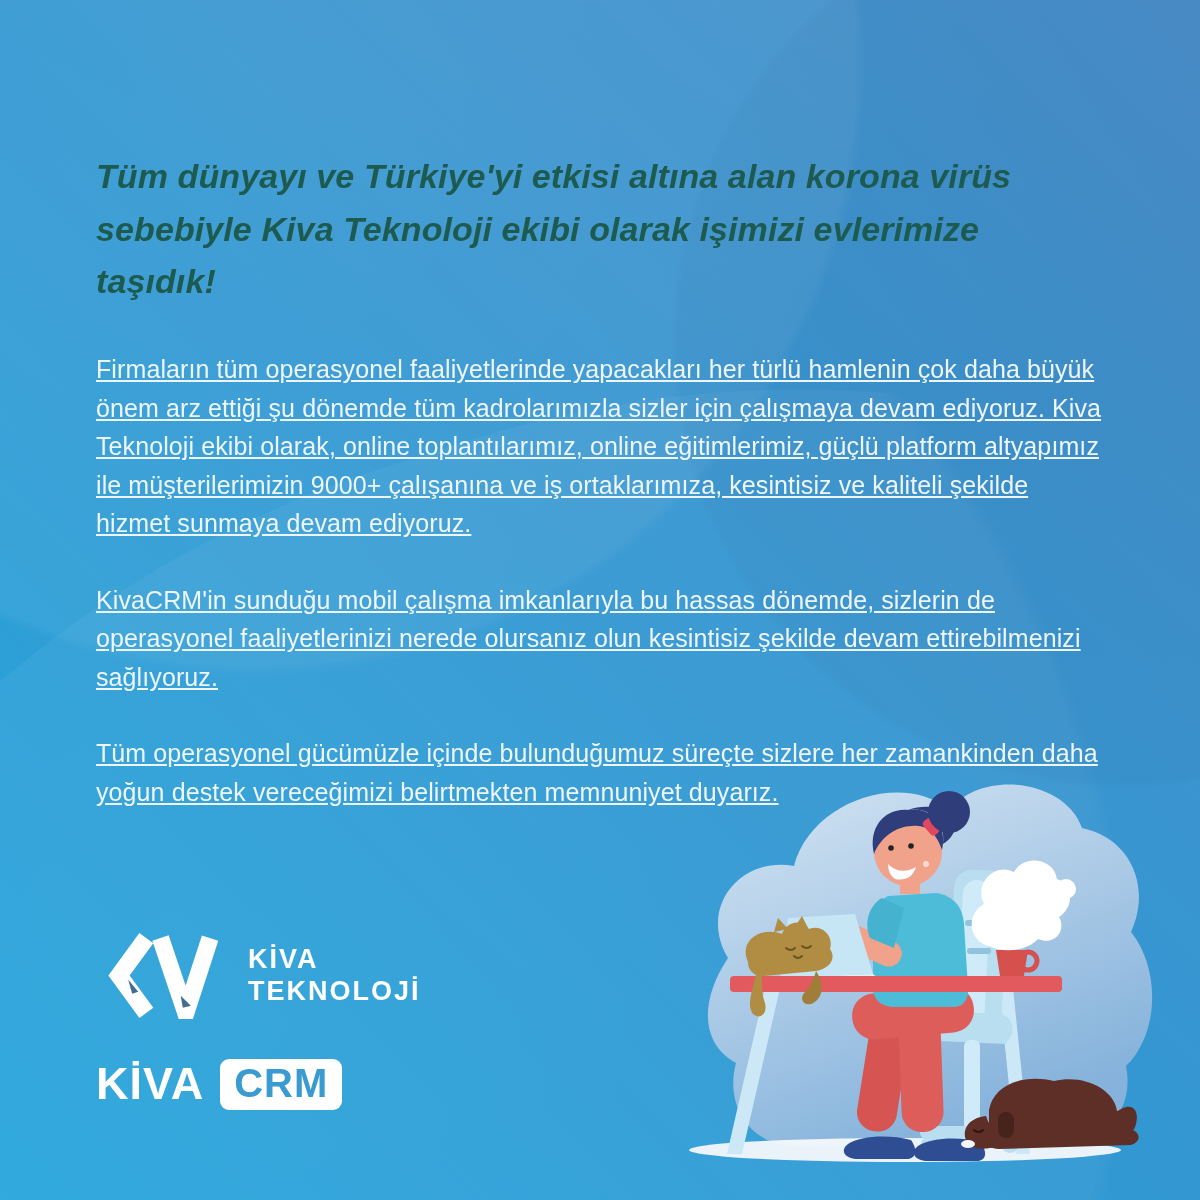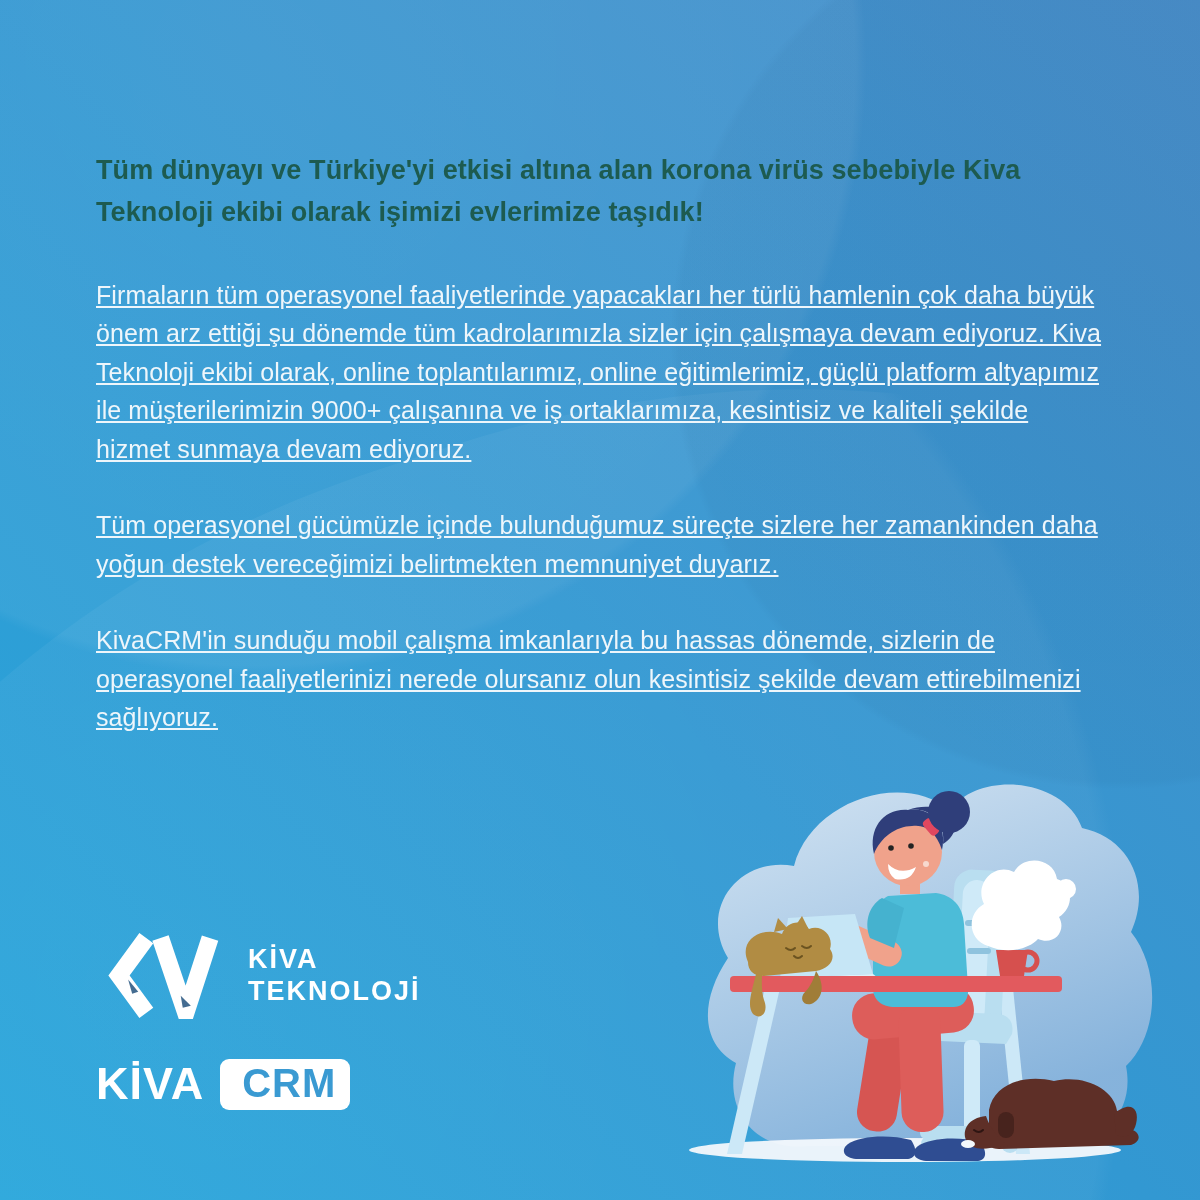--- a/index.html
+++ b/index.html
@@ -13,60 +13,60 @@
   .bg-shape.s1{left:-420px;top:-520px;width:1500px;height:1300px;border-radius:50%;
     background:radial-gradient(circle at 45% 45%, rgba(255,255,255,0.07) 0%, rgba(255,255,255,0.05) 55%, rgba(255,255,255,0) 56%);}
   .bg-shape.s2{left:-300px;top:420px;width:1900px;height:1500px;border-radius:48%;
     transform:rotate(-18deg);
     background:radial-gradient(circle at 30% 30%, rgba(255,255,255,0.05) 0%, rgba(255,255,255,0.04) 54%, rgba(255,255,255,0) 55%);}
   .bg-shape.s3{left:520px;top:-260px;width:1200px;height:1200px;border-radius:50%;
     background:radial-gradient(circle at 50% 50%, rgba(0,40,80,0.05) 0%, rgba(0,40,80,0.04) 52%, rgba(0,40,80,0) 53%);}
 
   .content{position:absolute;left:96px;top:150px;width:1012px;}
   .headline{
-    color:#1d5b50;font-size:27px;font-weight:bold;line-height:1.55;
-    margin:0 0 42px 0;letter-spacing:0.1px;
+    color:#1d5b50;font-size:34px;font-weight:bold;line-height:1.55;
+    margin:0 0 42px 0;letter-spacing:0.1px;font-style:italic;
   }
   .para{
     color:#eef6fb;font-size:25px;font-weight:normal;line-height:1.54;
     margin:0 0 38px 0;letter-spacing:0.1px;text-decoration:underline;
   }
   .closing{
     color:#1d5b50;font-size:25px;font-weight:bold;line-height:1.5;margin:4px 0 0 0;
   }
 
   
   .teknoloji-logo{position:absolute;left:100px;top:933px;display:flex;align-items:center;gap:26px;}
   .monogram{width:122px;height:86px;flex:0 0 auto;}
   .wordmark{color:#ffffff;font-weight:bold;letter-spacing:2px;line-height:1.18;font-size:27px;}
   .wordmark .l1,.wordmark .l2{display:block;}
 
   
   .crm-logo{position:absolute;left:96px;top:1058px;display:flex;align-items:center;gap:16px;}
   .crm-word{color:#ffffff;font-size:45px;font-weight:bold;letter-spacing:1px;}
   .crm-badge{
     background:#ffffff;color:#3a9ad2;font-size:40px;font-weight:bold;
-    border-radius:9px;padding:2px 14px 4px 22px;letter-spacing:1px;
+    border-radius:9px;padding:2px 14px 4px 14px;letter-spacing:1px;
   }
 
   .illustration{position:absolute;left:668px;top:748px;width:500px;height:440px;}
 </style>
 </head>
 <body>
 
 <div class="canvas">
   <div class="bg-shape s1"></div>
   <div class="bg-shape s2"></div>
   <div class="bg-shape s3"></div>
 
   <div class="content">
     <h1 class="headline">Tüm dünyayı ve Türkiye'yi etkisi altına alan korona virüs sebebiyle Kiva Teknoloji ekibi olarak işimizi evlerimize taşıdık!</h1>
     <p class="para">Firmaların tüm operasyonel faaliyetlerinde yapacakları her türlü hamlenin çok daha büyük önem arz ettiği şu dönemde tüm kadrolarımızla sizler için çalışmaya devam ediyoruz. Kiva Teknoloji ekibi olarak, online toplantılarımız, online eğitimlerimiz, güçlü platform altyapımız ile müşterilerimizin 9000+ çalışanına ve iş ortaklarımıza, kesintisiz ve kaliteli şekilde hizmet sunmaya devam ediyoruz.</p>
+    <p class="para">KivaCRM'in sunduğu mobil çalışma imkanlarıyla bu hassas dönemde, sizlerin de operasyonel faaliyetlerinizi nerede olursanız olun kesintisiz şekilde devam ettirebilmenizi sağlıyoruz.</p>
     <p class="para">Tüm operasyonel gücümüzle içinde bulunduğumuz süreçte sizlere her zamankinden daha yoğun destek vereceğimizi belirtmekten memnuniyet duyarız.</p>
-    <p class="para">KivaCRM'in sunduğu mobil çalışma imkanlarıyla bu hassas dönemde, sizlerin de operasyonel faaliyetlerinizi nerede olursanız olun kesintisiz şekilde devam ettirebilmenizi sağlıyoruz.</p>
   </div>
 
   <div class="teknoloji-logo">
     <svg class="monogram" viewBox="0 0 105 85" aria-hidden="true">
       <path d="M38,5 L11,42 L38,79" fill="none" stroke="#ffffff" stroke-width="17" stroke-linejoin="miter"></path>
       <path d="M52,5 L77,79 L101,5" fill="none" stroke="#ffffff" stroke-width="17" stroke-linejoin="miter"></path>
       <polygon points="20,46 30,58 24,60" fill="#23527e" opacity="0.85"></polygon>
       <polygon points="72,62 82,72 74,74" fill="#23527e" opacity="0.85"></polygon>
     </svg>
     <div class="wordmark">

